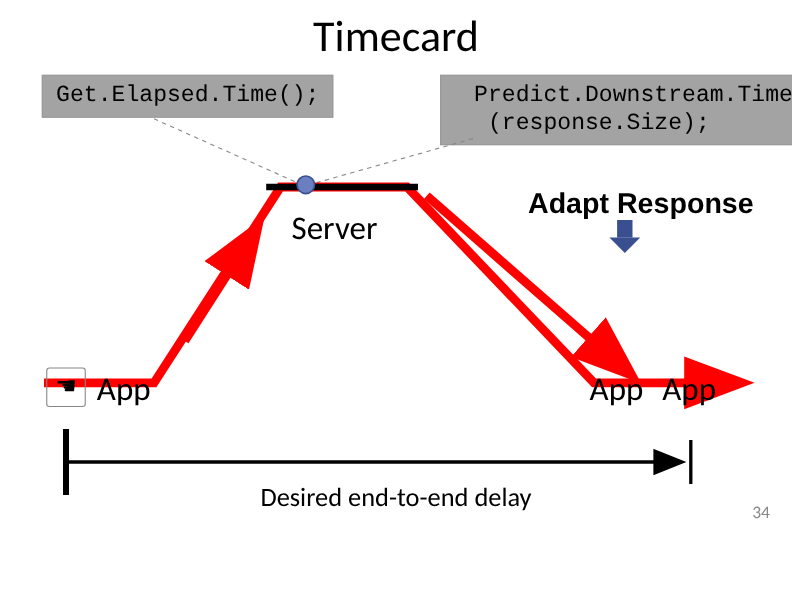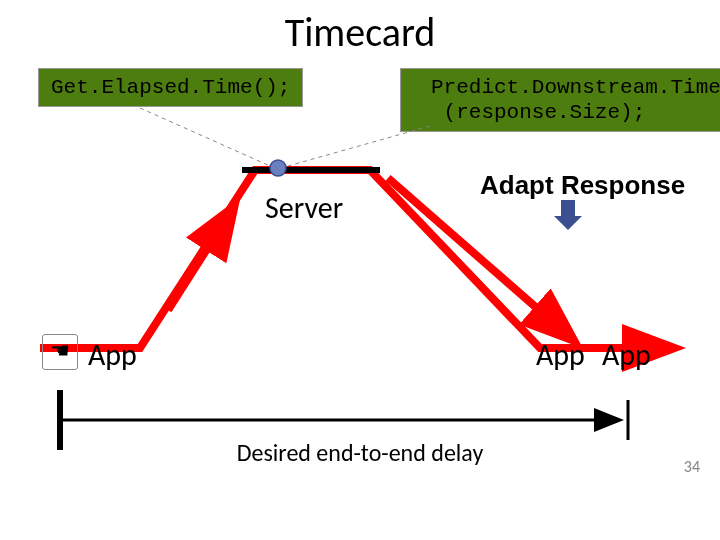--- a/index.html
+++ b/index.html
@@ -1,18 +1,18 @@
 <!DOCTYPE html>
 <html><head>
 <meta charset="utf-8">
 <style>
   html,body{margin:0;padding:0;width:720px;height:540px;background:#fff;font-family:"Calibri","Segoe UI",Arial,sans-serif;color:#000;}
   .slide{position:relative;width:720px;height:488px;}
   .title{position:absolute;top:8px;left:0;right:0;text-align:center;font-size:40px;font-weight:400;}
-  .codebox{position:absolute;border:1px solid #999;background:#4d7c0f;padding:6px 12px;font-family:Consolas,"Courier New",monospace;font-size:21px;line-height:1.2;white-space:pre;}
+  .codebox{position:absolute;border:1px solid #999;background:#a3a3a3;padding:6px 12px;font-family:Consolas,"Courier New",monospace;font-size:21px;line-height:1.2;white-space:pre;}
   .box1{top:68px;left:38px;}
   .box2{top:68px;left:400px;padding-left:30px;}
   .server{position:absolute;top:170px;left:265px;font-size:30px;margin-top:19px;}
   .adapt{position:absolute;top:170px;left:480px;font-size:26px;font-family:Arial,sans-serif;font-weight:bold;}
   .app1{position:absolute;top:336px;left:88px;font-size:30px;}
   .app2{position:absolute;top:336px;left:536px;font-size:30px;}
   .app3{position:absolute;top:336px;left:602px;font-size:30px;}
   .hand{position:absolute;top:334px;left:42px;width:34px;height:34px;border:1px solid #888;border-radius:3px;text-align:center;line-height:32px;font-size:22px;}
   .desired{position:absolute;top:438px;left:0;right:0;text-align:center;font-size:24px;}
   .pagenum{position:absolute;bottom:12px;right:20px;font-size:16px;color:#888;margin-top:44px;}

